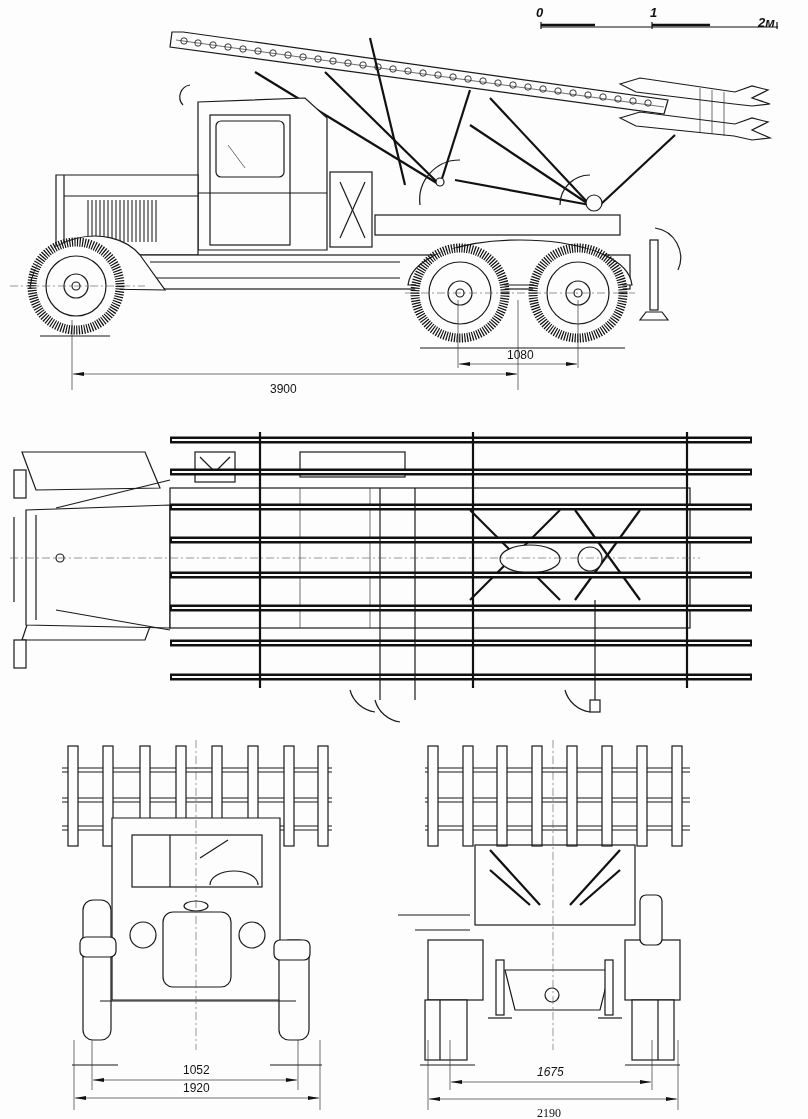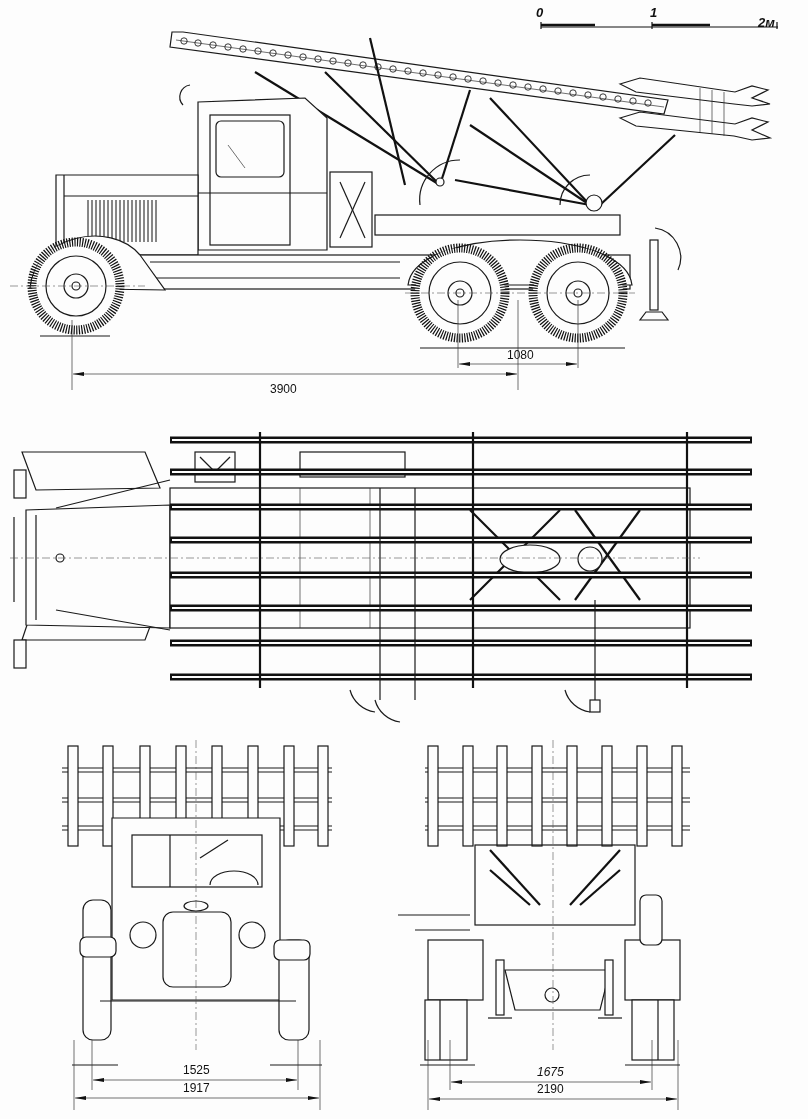--- a/index.html
+++ b/index.html
@@ -362,16 +362,16 @@
     <line class="thin" x1="429" y1="1099" x2="677" y2="1099"></line>
     <polygon points="429,1099 440,1097 440,1101" fill="#111"></polygon>
     <polygon points="677,1099 666,1097 666,1101" fill="#111"></polygon>
   </g>
   <text class="dimtxt" x="537" y="1078"></text>
   <text class="dimtxt" x="537" y="1094"></text>
 </svg>
 
 <span class="label" style="left:270px; top:359px;margin-top:24px;">3900</span>
 <span class="label" style="left:507px; top:349px;">1080</span>
-<span class="label" style="left:183px; top:1064px;">1525</span>
-<span class="label" style="left:183px; top:1082px;">1917</span>
+<span class="label" style="left:183px; top:1064px;">1052</span>
+<span class="label" style="left:183px; top:1082px;">1920</span>
 <span class="label" style="left:537px; top:1066px;font-style:italic;">1675</span>
-<span class="label" style="left:537px; top:1083px;">2190</span>
+<span class="label" style="left:537px; top:1107px;font-family:Liberation Serif, serif;">2190</span>
 
 </body></html>

